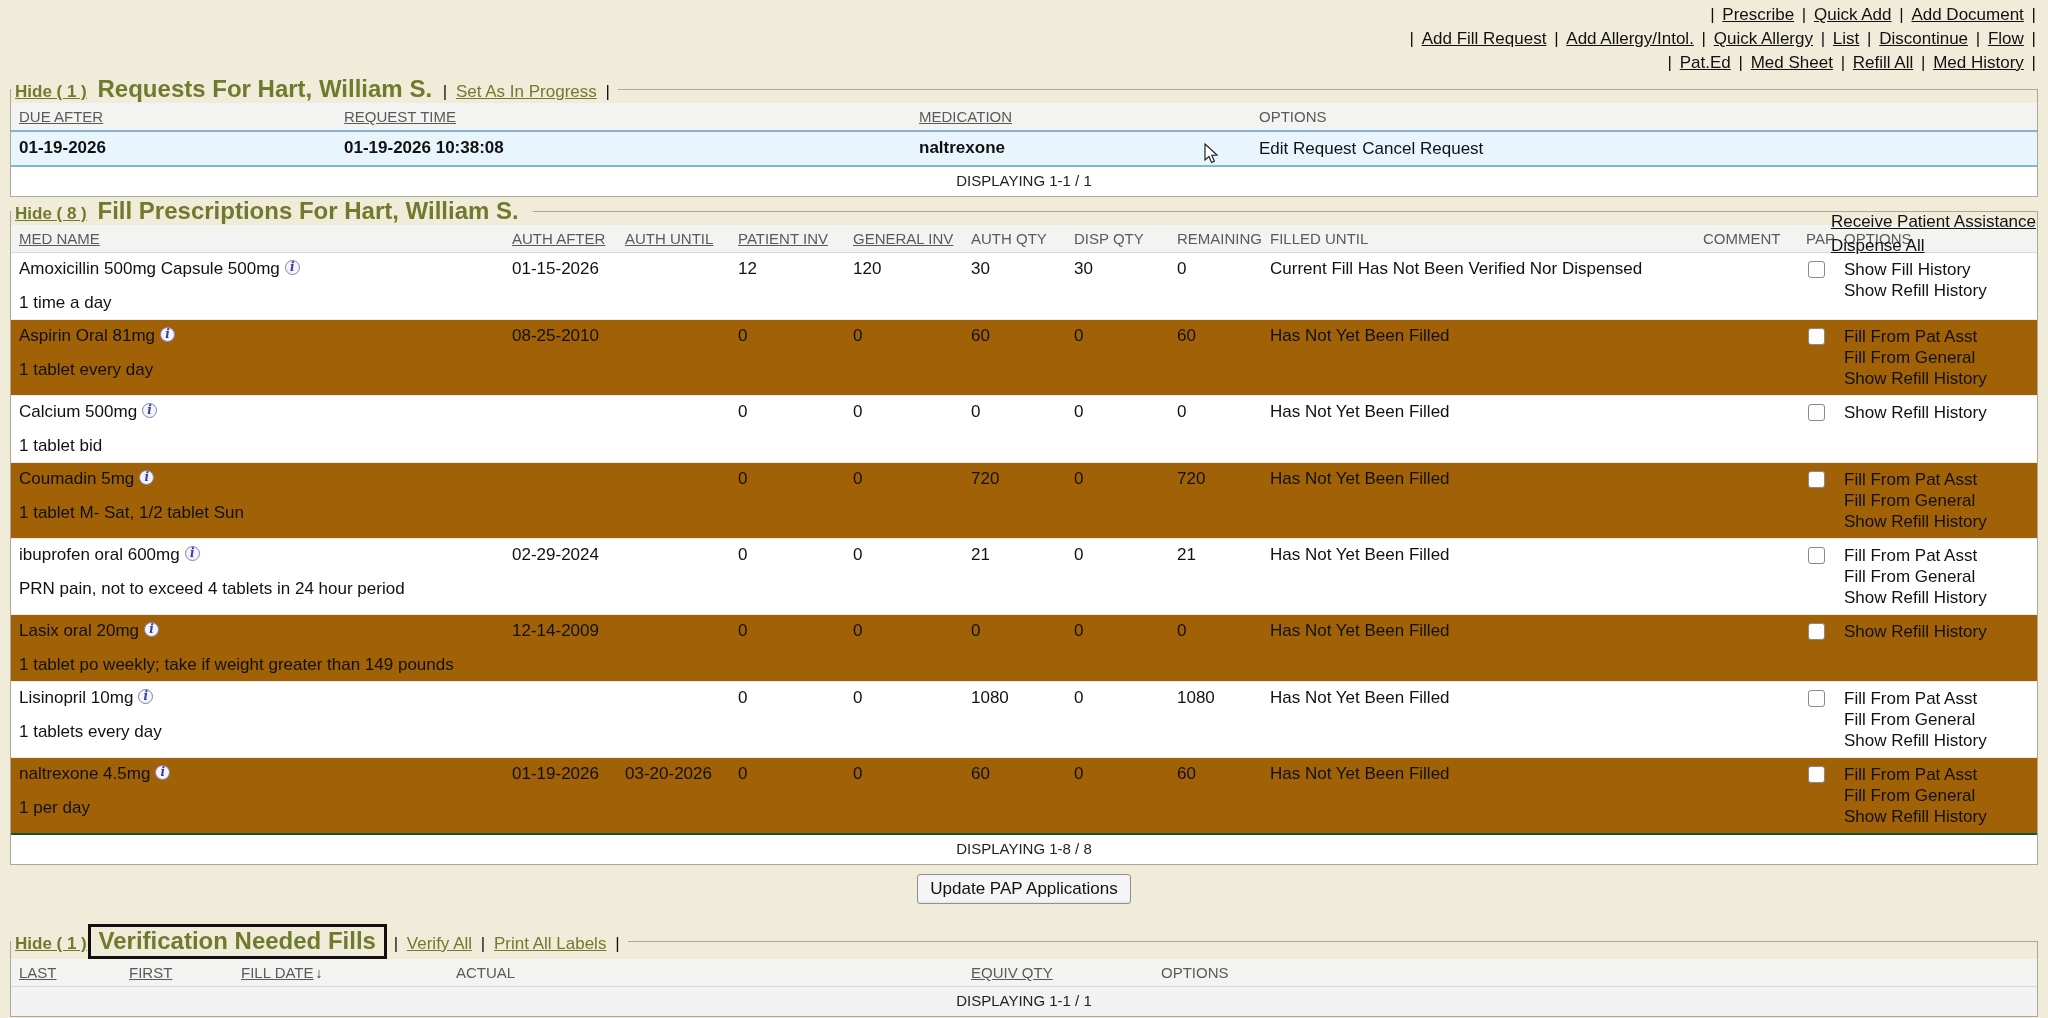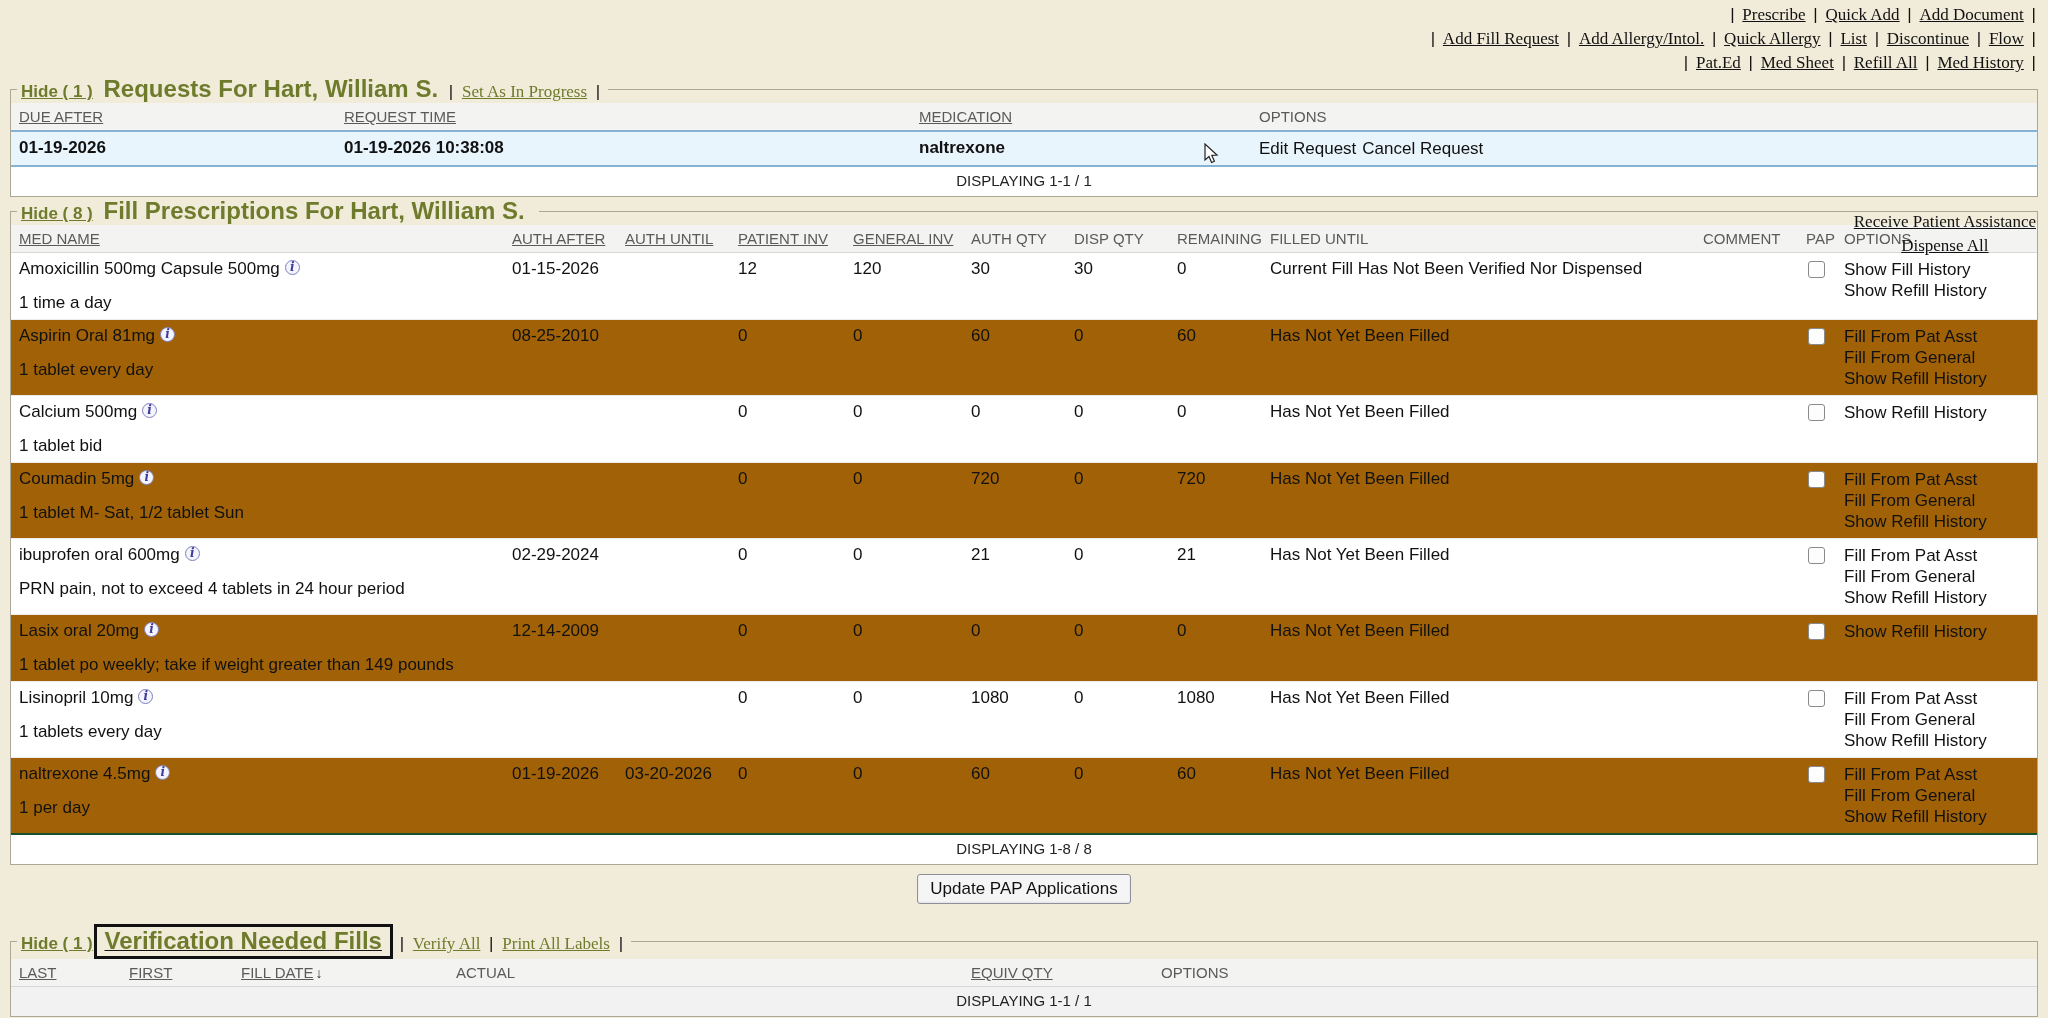--- a/index.html
+++ b/index.html
@@ -1,38 +1,38 @@
 <!DOCTYPE html>
 <html><head>
 <meta charset="utf-8">
 <style>
   * { box-sizing: border-box; }
   html, body { margin: 0; padding: 0; background: #f1ecd9; }
   body {
     width: 2048px; height: 1018px; position: relative; overflow: hidden;
     font-family: "Liberation Sans", sans-serif; font-size: 17px; color: #111;
   }
-  a, .link { color: #111; text-decoration: underline; cursor: pointer; font-family: Liberation Serif, serif; }
+  a, .link { color: #111; text-decoration: underline; cursor: pointer; }
   .sep { color: #111; }
 
   
   .topnav { text-align: right; padding: 3px 12px 0 0; line-height: 24px; }
   .topnav .nline { white-space: nowrap; }
   .topnav .link { margin: 0 3px; }
 
   
   fieldset.section {
     margin: 0 10px; padding: 0; border: 1px solid #aba897; background: transparent;
   }
-  legend.sec-legend { margin-left: 6px; padding: 0 8px 0 4px; white-space: nowrap; }
+  legend.sec-legend { margin-left: 0; padding: 0 8px 0 4px; white-space: nowrap; }
   .hide-link { color: #6e7b2c; font-weight: bold; text-decoration: underline; cursor: pointer; }
   .sec-title { color: #6e7b2c; font-weight: bold; font-size: 24px; margin: 0 6px; }
   .sec-action { color: #6e7b2c; }
   .sec-action .link { color: #6e7b2c; margin: 0 4px; }
-  .boxed { display: inline-block; border: 3px solid #111; padding: 0 8px 1px 8px; margin: 0 2px 0 -4px; text-decoration: underline; }
+  .boxed { display: inline-block; border: 3px solid #111; padding: 0 8px 1px 8px; margin: 0 2px 0 -4px; }
 
   table.grid { width: 100%; border-collapse: collapse; table-layout: fixed; background: #fff; }
   table.grid th {
     text-align: left; font-weight: normal; color: #5a5a5a; font-size: 15px;
     background: #f3f3f2; border-bottom: 1px solid #d8d8d8; padding: 5px 8px; white-space: nowrap;
   }
   table.grid th.sortable { text-decoration: underline; cursor: pointer; }
   table.grid td { padding: 6px 8px; vertical-align: top; }
   td.first-col, th.first-col { padding-left: 12px; }
 
@@ -40,21 +40,21 @@
   tr.selected-row td {
     background: #e9f5fc; border-top: 2px solid #86b3d4; border-bottom: 2px solid #86b3d4;
   }
   tr.selected-row td.bold { font-weight: bold; }
   tr.footer-row td {
     text-align: center; font-size: 15px; color: #222; padding: 5px 0 7px 0; background: #fff;
   }
   tr.footer-row.gray td { background: #f2f2f2; border-top: 1px solid #ddd; }
 
   
-  .side-links { position: absolute; top: 210px; right: 12px; text-align: center; line-height: 24px; }
+  .side-links { position: absolute; top: 210px; right: 12px; text-align: left; line-height: 24px; }
   .side-links .link { display: block; }
 
   
   tr.fr td { border-top: 1px solid #ececec; }
   tr.fr.alt td { background: #a16207; }
   .sig { margin-top: 14px; }
   .info {
     display: inline-block; width: 15px; height: 15px; border-radius: 50%;
     border: 1px solid #8080bd; background: #f4f4ff; color: #3c3c99;
     font-family: "DejaVu Serif", serif; font-style: italic; font-weight: bold;

